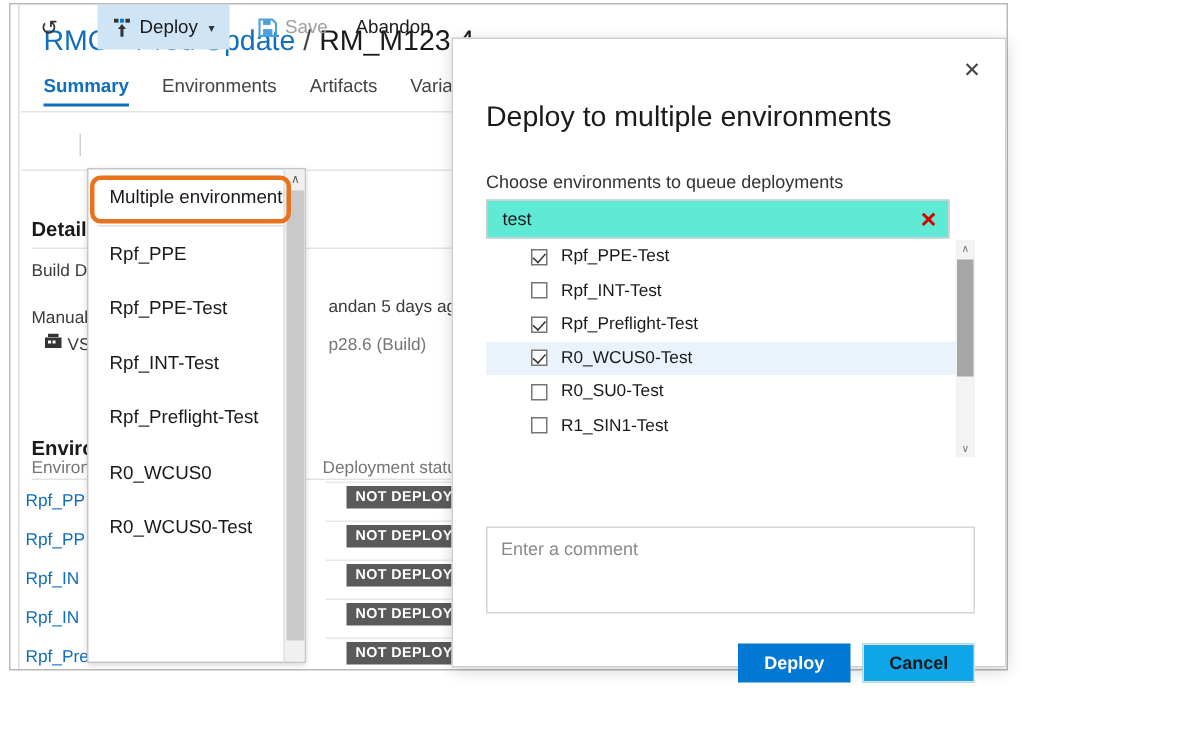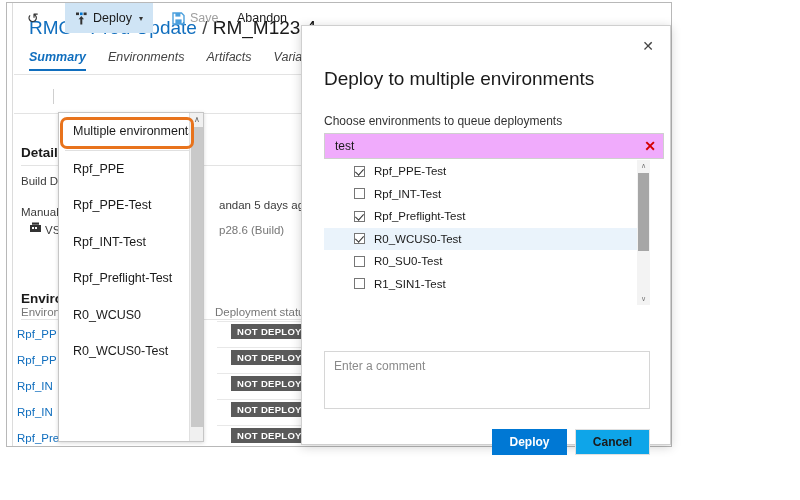--- a/index.html
+++ b/index.html
@@ -25,21 +25,21 @@
   .rail { position:absolute; left:0; top:0; width:6px; height:100%; background:#fff; border-right:1px solid #dcdcdc; }
 
   .page-title {
     position:absolute; left:22px; top:14px;
     font-size:19px; color:#106ebe; font-weight:400; white-space:nowrap;
   }
   .page-title .sep { color:#444; }
   .page-title .rid { color:#1a1a1a; }
 
   .tabs { position:absolute; left:22px; top:47px; display:flex; gap:22px; }
-  .tab { font-size:12.5px; color:#444; padding-bottom:5px; white-space:nowrap;font-style:italic; }
+  .tab { font-size:12.5px; color:#444; padding-bottom:5px; white-space:nowrap; }
   .tab.active { color:#106ebe; font-weight:bold; border-bottom:2px solid #106ebe; }
   .tabs-underline { position:absolute; left:7px; top:71px; width:658px; height:1px; background:#e3e3e3; }
 
   
   .toolbar { position:absolute; left:7px; top:78px; width:658px; height:30px; background:#fff; }
   .tb-btn { position:absolute; height:30px; display:flex; align-items:center; gap:5px; font-size:12.5px; color:#1a1a1a; padding:0 8px; white-space:nowrap;}
   .tb-refresh { left:12px; width:28px; justify-content:center; }
   .tb-divider { position:absolute; left:46px; top:86px; width:1px; height:15px; background:#cfcfcf; }
   .tb-deploy { left:58px; background:#cfe4f5; padding:0 10px; }
   .tb-save { left:157px; color:#a0a0a0; }
@@ -103,22 +103,22 @@
   }
   .dlg-close {
     position:absolute; right:10px; top:8px; width:24px; height:24px;
     display:flex; align-items:center; justify-content:center;
     font-size:14px; color:#444;
   }
   .dlg-title { position:absolute; left:22px; top:42px; font-size:19px; color:#1a1a1a; font-weight:400; }
   .dlg-label { position:absolute; left:22px; top:88px; font-size:12px; color:#333; }
 
   .dlg-search {
-    position:absolute; left:22px; top:107px; width:340px; height:26px;
-    border:1px solid #cfcfcf; background:#f0abfc;
+    position:absolute; left:22px; top:107px; width:309px; height:26px;
+    border:1px solid #cfcfcf; background:#5eead4;
     display:flex; align-items:center;gap:16px;
   }
   .dlg-search-val { flex:1; padding-left:10px; font-size:12px; color:#1a1a1a; }
   .dlg-search-clear { width:26px; text-align:center; color:#d40000; font-size:14px; font-weight:bold; }
 
   .dlg-list {
     position:absolute; left:22px; top:134px; width:326px; height:145px;
     background:#fff; overflow:hidden;
   }
   .dlg-li { height:22.5px; display:flex; align-items:center; padding-left:30px; font-size:11.5px; color:#1a1a1a; }

